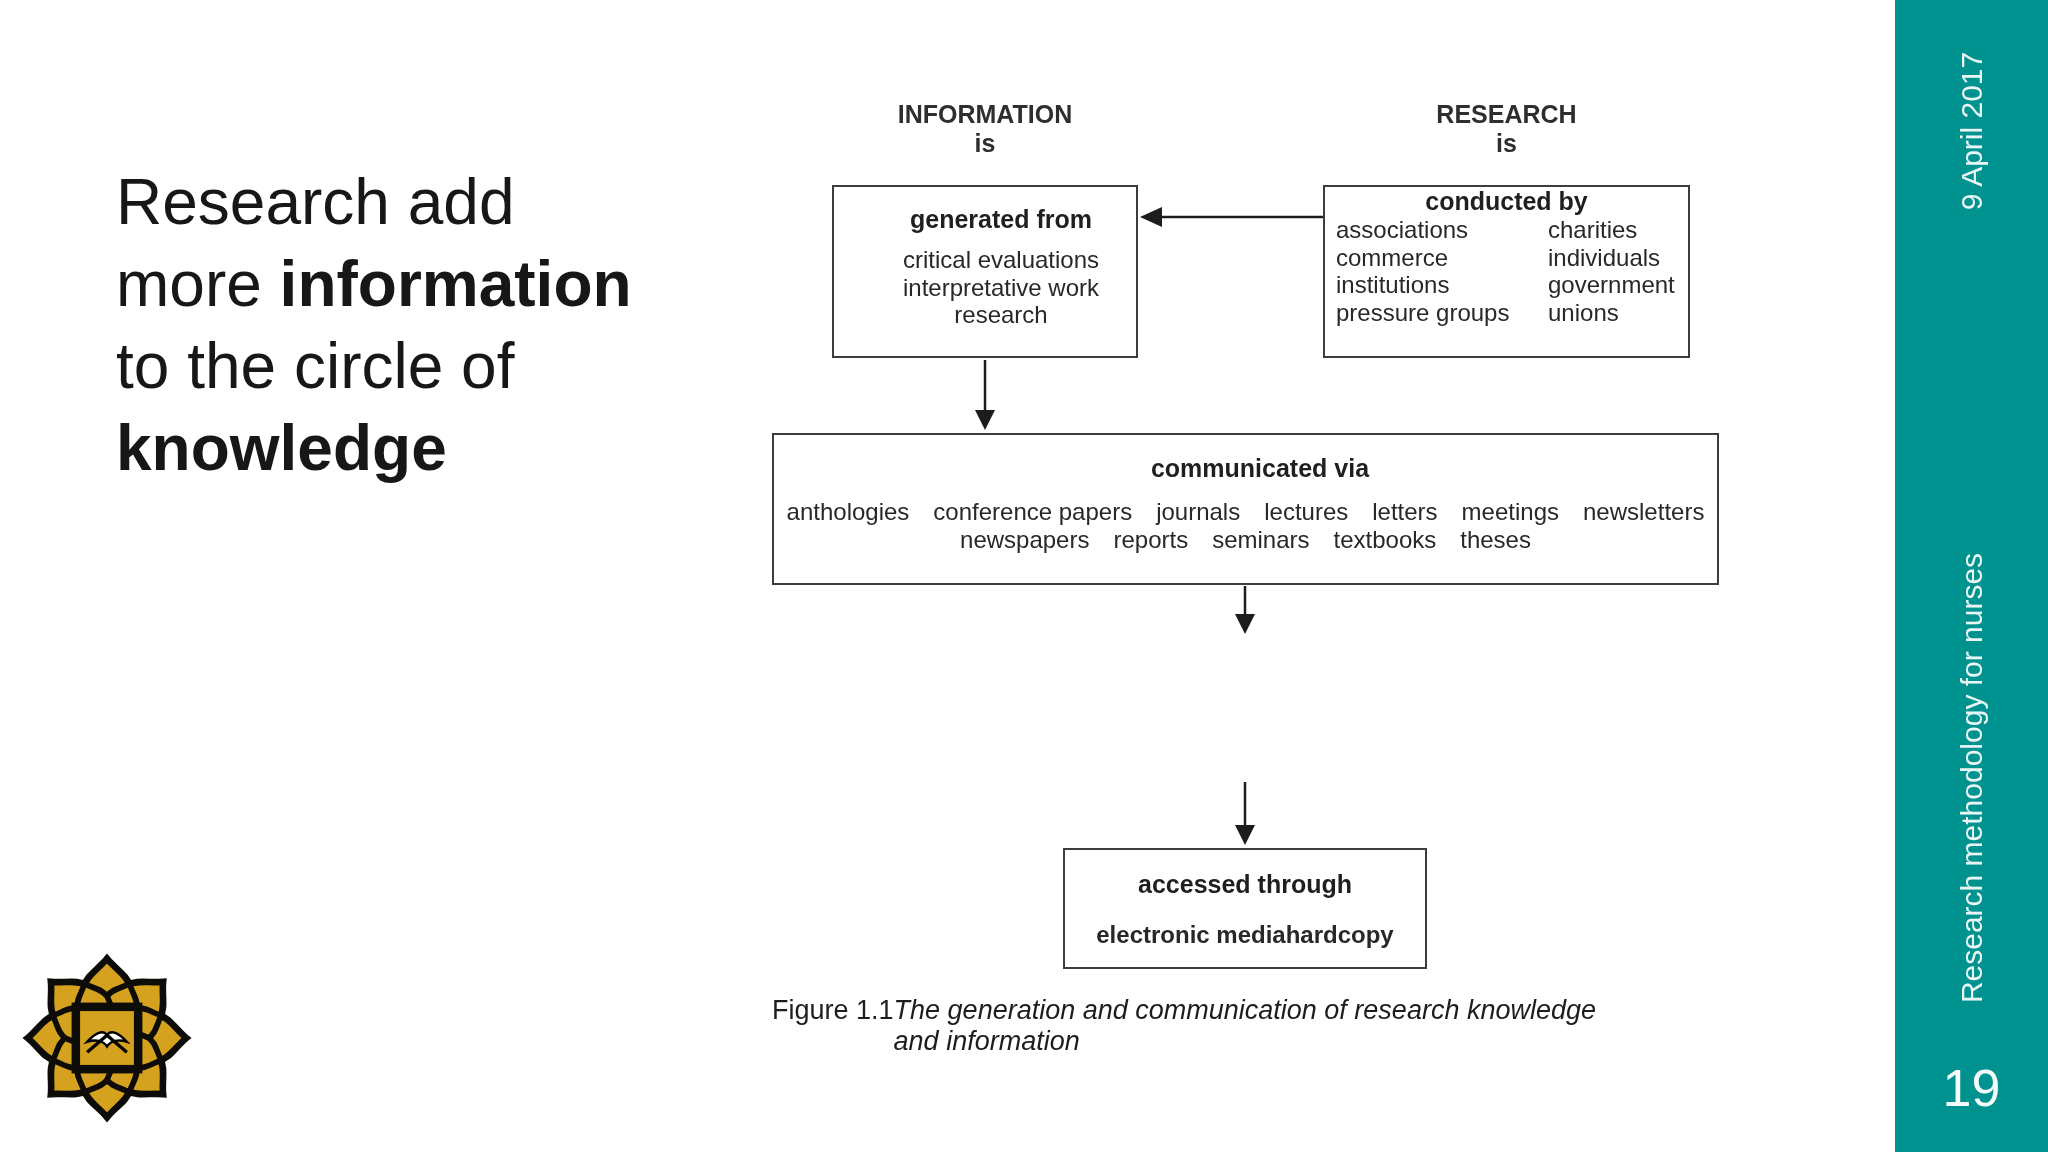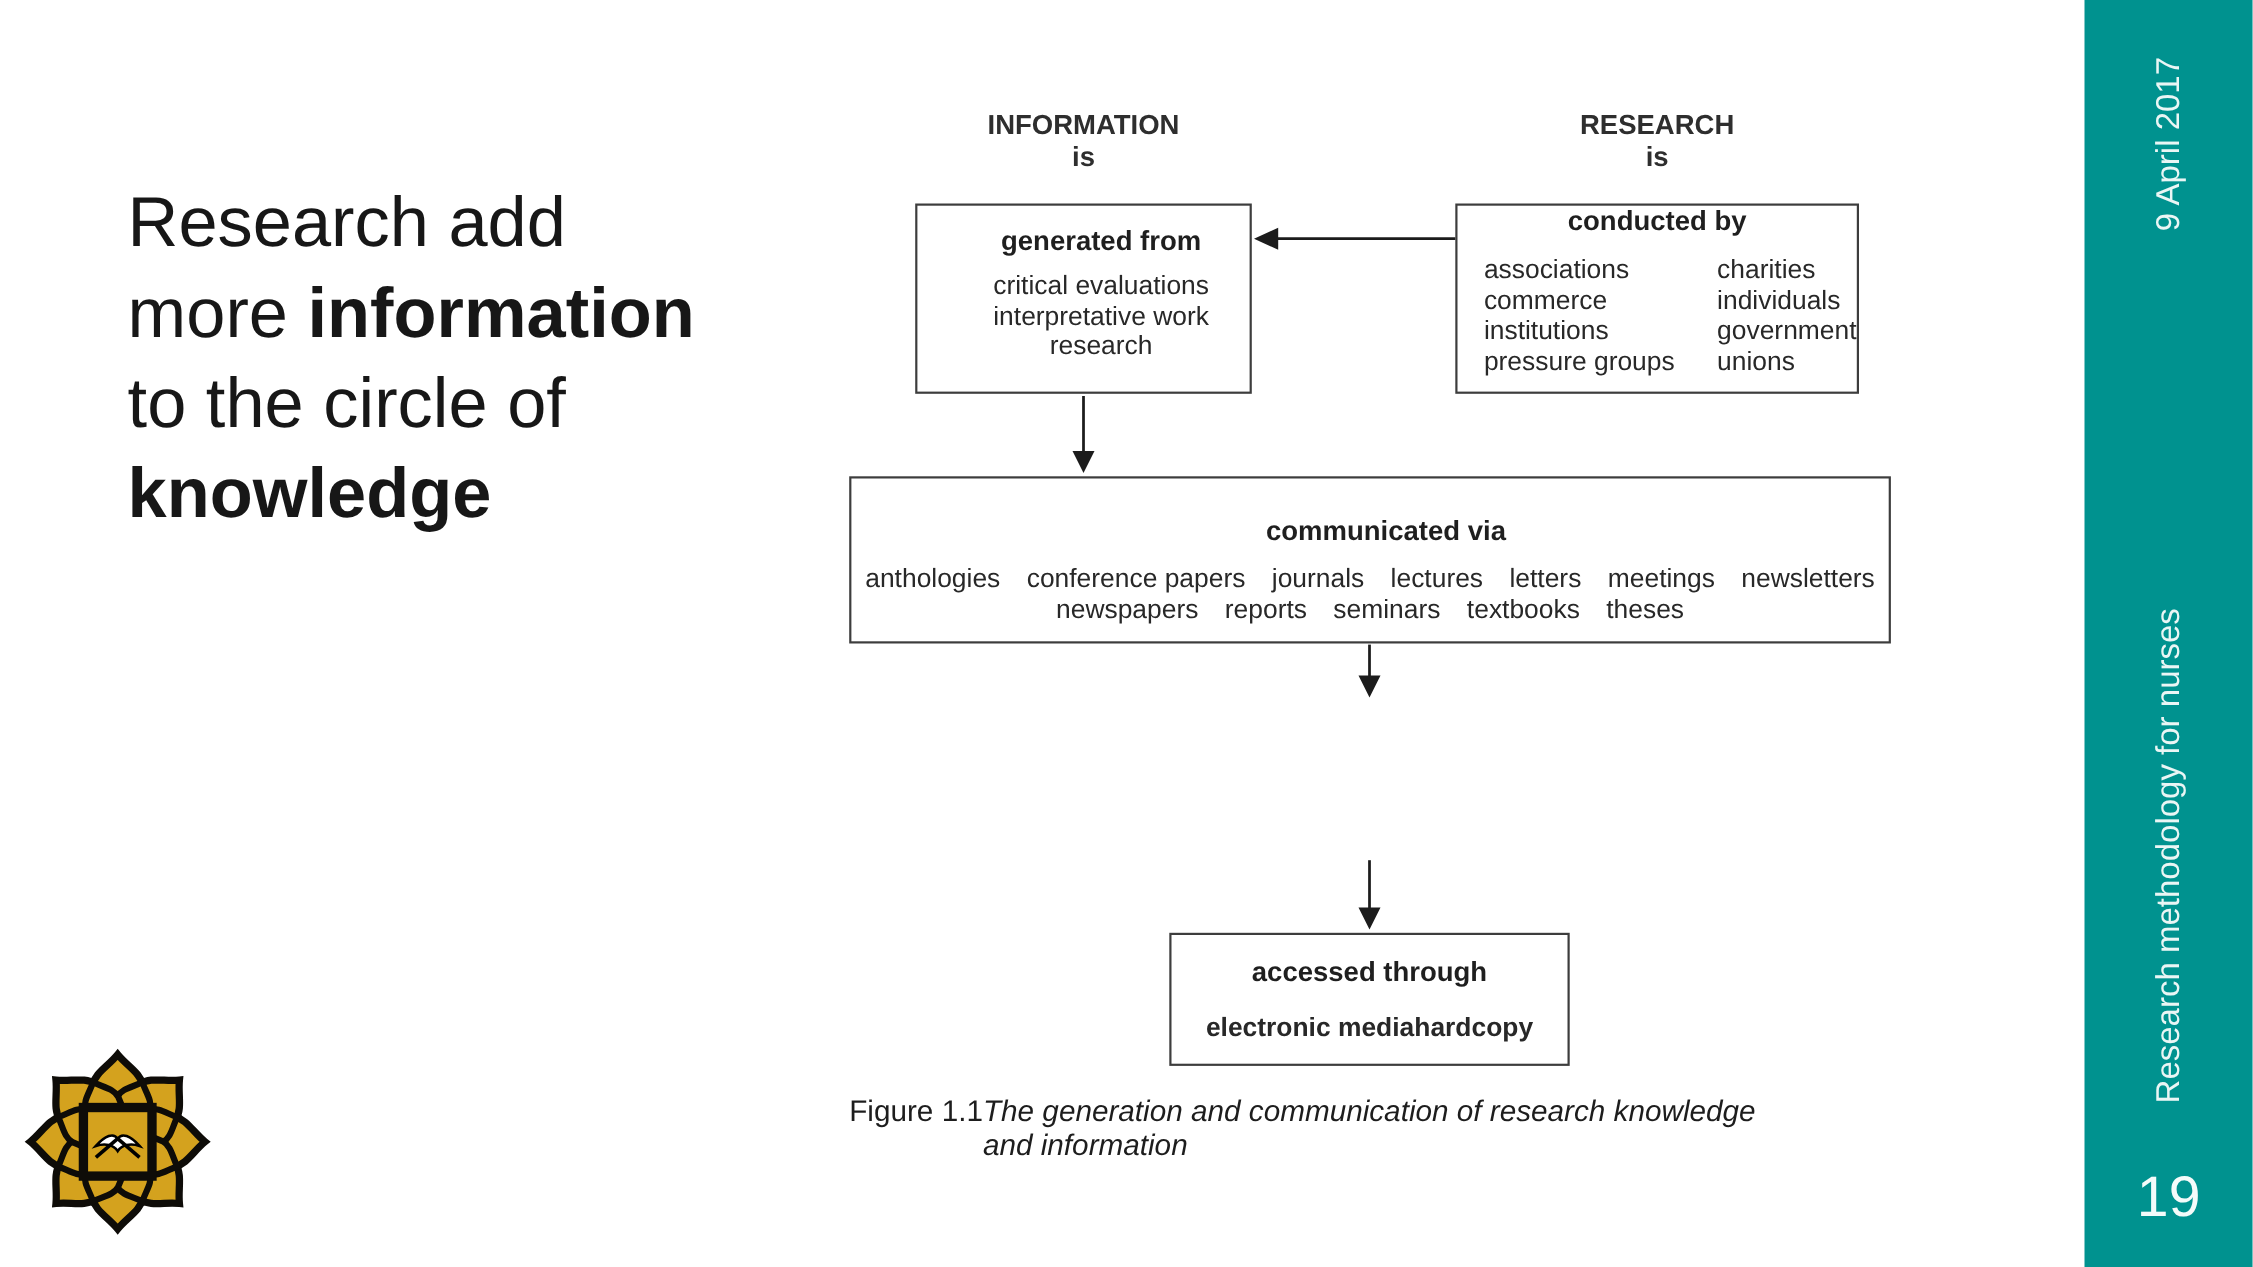--- a/index.html
+++ b/index.html
@@ -20,24 +20,24 @@
   #res-head{left:1323px;top:100px;width:367px;}
   
   .dbox{position:absolute;background:#fff;border:2px solid var(--box_line);color:var(--dtext);
         font-size:24px;text-align:center;box-sizing:border-box;}
   .dbox .title{font-weight:bold;font-size:25px;color:#1f1f1f;}
   #box-generated{left:832px;top:185px;width:306px;height:173px;padding-left:32px;}
   #box-generated .title{margin-top:18px;}
   #box-generated .items{margin-top:12px;line-height:27.5px;}
   #box-conducted{left:1323px;top:185px;width:367px;height:173px;}
   #box-conducted .title{}
-  #box-conducted .cols{display:flex;text-align:left;margin-top:16px;padding-left:24px;line-height:27.5px;}
+  #box-conducted .cols{display:flex;text-align:left;margin-top:0;padding-left:11px;line-height:27.5px;}
   #box-conducted .colA{width:212px;}
   #box-communicated{left:772px;top:433px;width:947px;height:152px;}
-  #box-communicated .title{margin-top:34px;padding-left:29px;}
+  #box-communicated .title{margin-top:19px;padding-left:29px;}
   #box-communicated .row1{margin-top:15px;}
   #box-organized{left:776px;top:637px;width:939px;height:144px;}
   #box-organized .title{margin-top:32px;}
   #box-organized .row1{margin-top:23px;}
   #box-accessed{left:1063px;top:848px;width:364px;height:121px;}
   #box-accessed .title{margin-top:20px;}
   #box-accessed .row1{margin-top:22px;}
   .row{display:flex;justify-content:center;line-height:28px;white-space:nowrap;}
   .gap24{gap:24px;} .gap14{gap:14px;} .gap52{font-weight:bold;}
   

